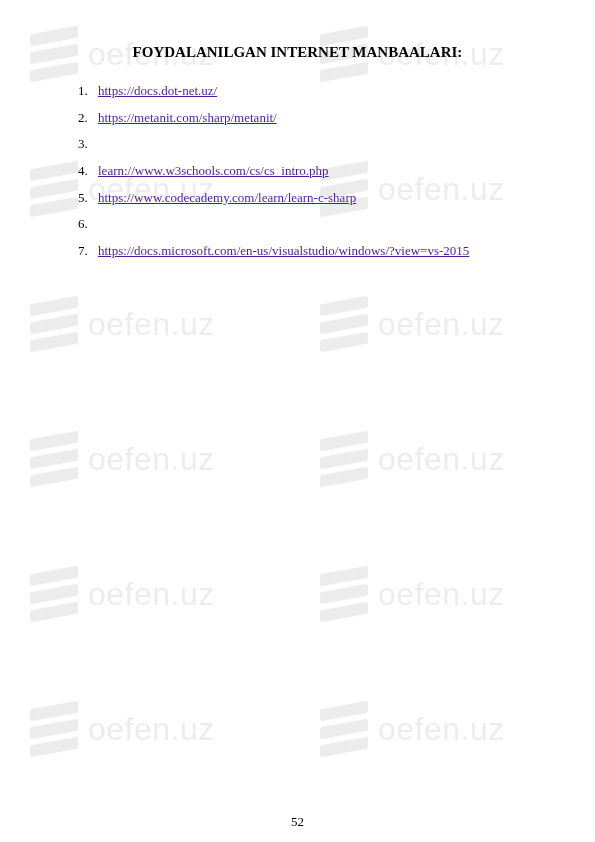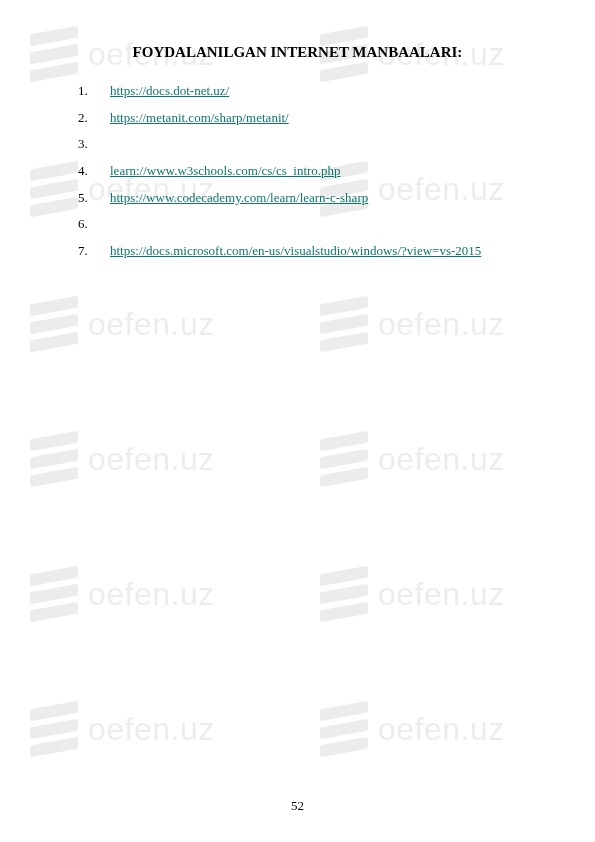--- a/index.html
+++ b/index.html
@@ -67,28 +67,27 @@
     font-size: 13px;
     line-height: 1.9;
     margin-bottom: 2px;
   }
   .list .num {
     color: #000;
     min-width: 20px;
     flex-shrink: 0;
   }
   .list .link {
-    color: #0f766e;
+    color: #4c1d95;
     text-decoration: underline;
     word-break: break-all;
-    margin-left: 12px;
   }
   .page-num {
     position: absolute;
-    bottom: 28px;
+    bottom: 12px;
     left: 0;
     right: 0;
     text-align: center;
     font-size: 13px;
     color: #000;
     z-index: 1;
   }
 </style>
 </head>
 <body>

